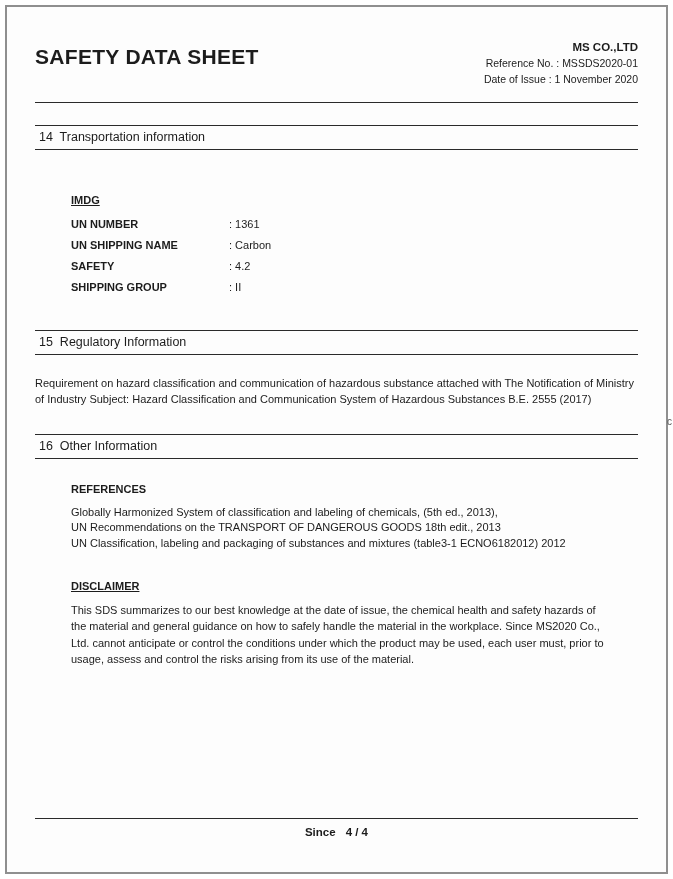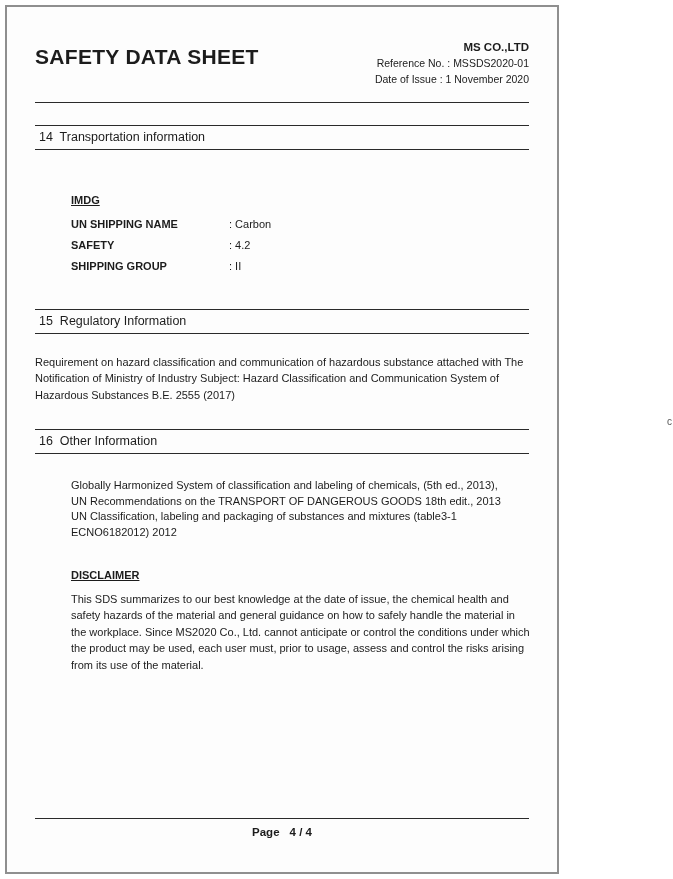--- a/index.html
+++ b/index.html
@@ -7,21 +7,21 @@
     width: 673px; height: 879px;
     background: #ffffff;
     font-family: "Liberation Sans", sans-serif;
     color: #1c1c1c;
     position: relative;
     overflow: hidden;
   }
   .page {
     position: absolute;
     left: 5px; top: 5px;
-    width: 554px; height: 869px;
+    width: 663px; height: 869px;
     background: #fdfdfd;
     border: 2px solid #8f8f8f;
     padding: 24px 26px 0 26px;
   }
   
   .header {
     display: flex;
     justify-content: space-between;
     align-items: flex-start;
     padding: 6px 2px 14px 2px;
@@ -128,20 +128,24 @@
   <div class="rule"></div>
 
   <div style="height:22px"></div>
 
   <div class="section-head">
     <div class="h-text">14  Transportation information</div>
   </div>
   <div class="sec14-body">
     <div class="sub-head">IMDG</div>
     <div class="kv-row">
+      <div class="kv-label">UN NUMBER</div>
+      <div class="kv-value">: 1361</div>
+    </div>
+    <div class="kv-row">
       <div class="kv-label">UN SHIPPING NAME</div>
       <div class="kv-value">: Carbon</div>
     </div>
     <div class="kv-row">
       <div class="kv-label">SAFETY</div>
       <div class="kv-value">: 4.2</div>
     </div>
     <div class="kv-row">
       <div class="kv-label">SHIPPING GROUP</div>
       <div class="kv-value">: II</div>
@@ -150,32 +154,33 @@
 
   <div class="section-head">
     <div class="h-text">15  Regulatory Information</div>
   </div>
   <div class="sec15-body">Requirement on hazard classification and communication of hazardous substance attached with The Notification of Ministry of Industry Subject: Hazard Classification and Communication System of Hazardous Substances B.E. 2555 (2017)</div>
 
   <div class="section-head">
     <div class="h-text">16  Other Information</div>
   </div>
   <div class="sec16-body">
+    <div class="block-title">REFERENCES</div>
     <div class="ref-line">Globally Harmonized System of classification and labeling of chemicals, (5th ed., 2013),</div>
     <div class="ref-line">UN Recommendations on the TRANSPORT OF DANGEROUS GOODS 18th edit., 2013</div>
     <div class="ref-line">UN Classification, labeling and packaging of substances and mixtures (table3-1 ECNO6182012) 2012</div>
 
     <div class="disclaimer-block">
       <div class="block-title underlined">DISCLAIMER</div>
       <div class="disclaimer-text">This SDS summarizes to our best knowledge at the date of issue, the chemical health and safety hazards of the material and general guidance on how to safely handle the material in the workplace. Since MS2020 Co., Ltd. cannot anticipate or control the conditions under which the product may be used, each user must, prior to usage, assess and control the risks arising from its use of the material.</div>
     </div>
   </div>
 
   <div class="footer">
     <div class="rule"></div>
     <div class="footer-text">
-      <span>Page</span><span class="pv">4 / 4</span>
+      <span>Since</span><span class="pv">4 / 4</span>
     </div>
   </div>
 
 </div>
 
 <div class="artifact">c</div>
 
 </body></html>

